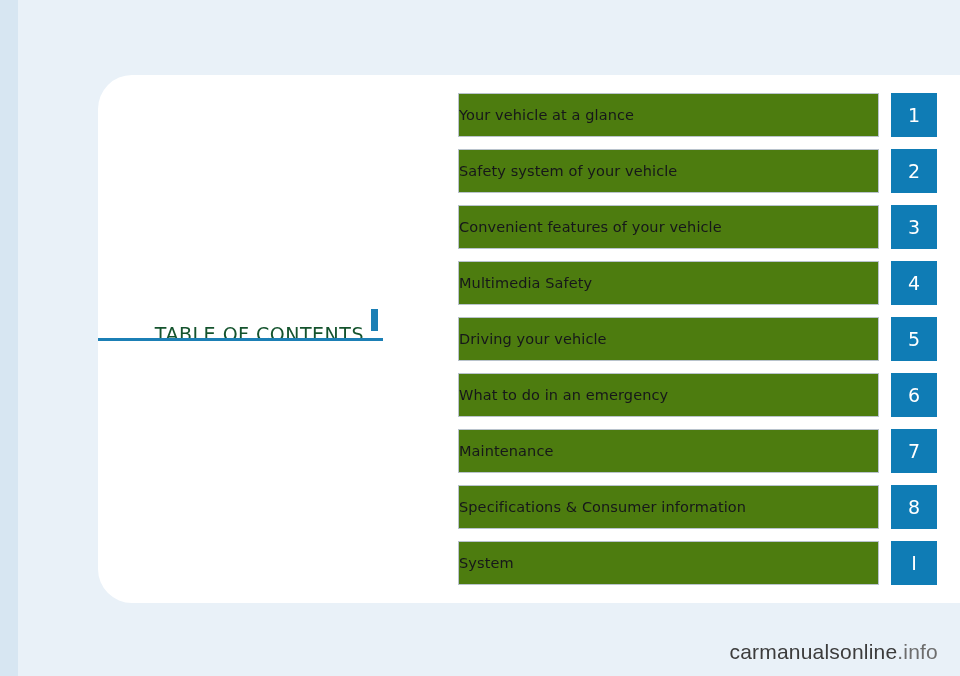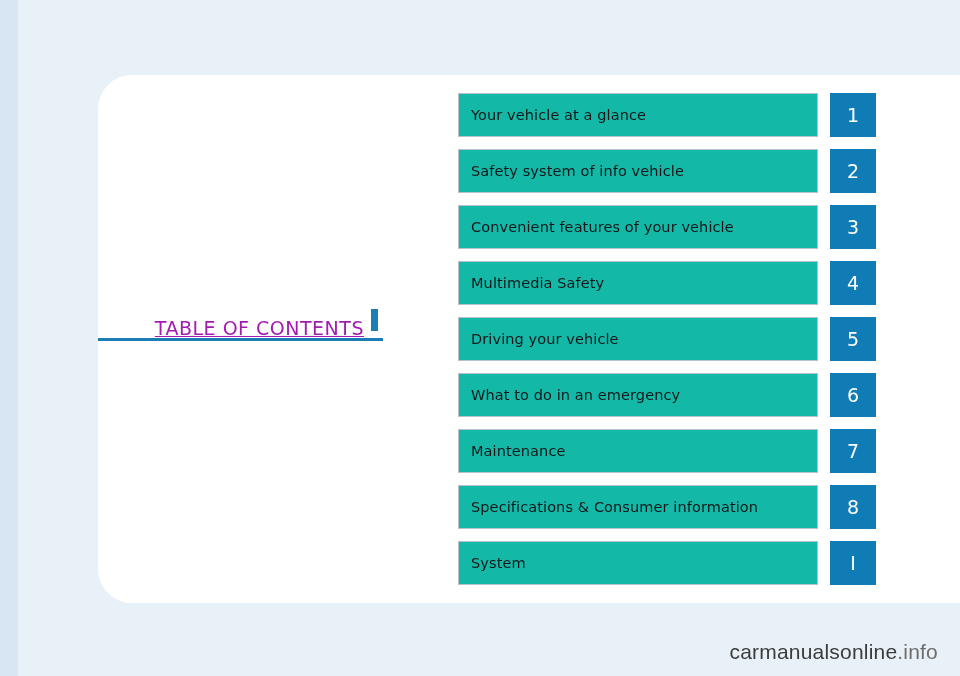--- a/index.html
+++ b/index.html
@@ -41,27 +41,26 @@
   .toc-title-wrap {
     position: absolute;
     left: 98px;
     top: 307px;
     width: 290px;
     height: 36px;
   }
   .toc-title {
     position: absolute;
     right: 24px;
-    top: 10px;
+    top: 16px;
     font-size: 19px;
     letter-spacing: 0.5px;
-    color: #a21caf;
+    color: #14532d;
     font-family: "DejaVu Sans", sans-serif;
     white-space: nowrap;
-    text-decoration: underline;
   }
   .toc-title-marker {
     position: absolute;
     right: 10px;
     top: 2px;
     width: 7px;
     height: 22px;
     background: #1b7fb5;
   }
   .toc-title-rule {
@@ -83,27 +82,27 @@
   .toc-row {
     position: relative;
     height: 44px;
     margin-bottom: 12px;
     display: flex;
     align-items: stretch;
   }
   .toc-row:last-child { margin-bottom: 0; }
 
   .toc-entry {
-    width: 360px;
+    width: 421px;
     border: 1px solid #b9c3cc;
-    background: #14b8a6;
+    background: #4d7c0f;
     display: flex;
     align-items: center;
     box-sizing: border-box;
-    padding-left: 12px;
+    padding-left: 0;
   }
   .toc-entry-label {
     font-size: 14.5px;
     color: #16171a;
     font-family: "DejaVu Sans", sans-serif;
     letter-spacing: 0.1px;
   }
 
   .toc-num {
     width: 46px;
@@ -148,21 +147,21 @@
 
   <div class="toc-row">
     <div class="toc-entry">
       <span class="toc-entry-label">Your vehicle at a glance</span>
     </div>
     <div class="toc-num">1</div>
   </div>
 
   <div class="toc-row">
     <div class="toc-entry">
-      <span class="toc-entry-label">Safety system of info vehicle</span>
+      <span class="toc-entry-label">Safety system of your vehicle</span>
     </div>
     <div class="toc-num">2</div>
   </div>
 
   <div class="toc-row">
     <div class="toc-entry">
       <span class="toc-entry-label">Convenient features of your vehicle</span>
     </div>
     <div class="toc-num">3</div>
   </div>

